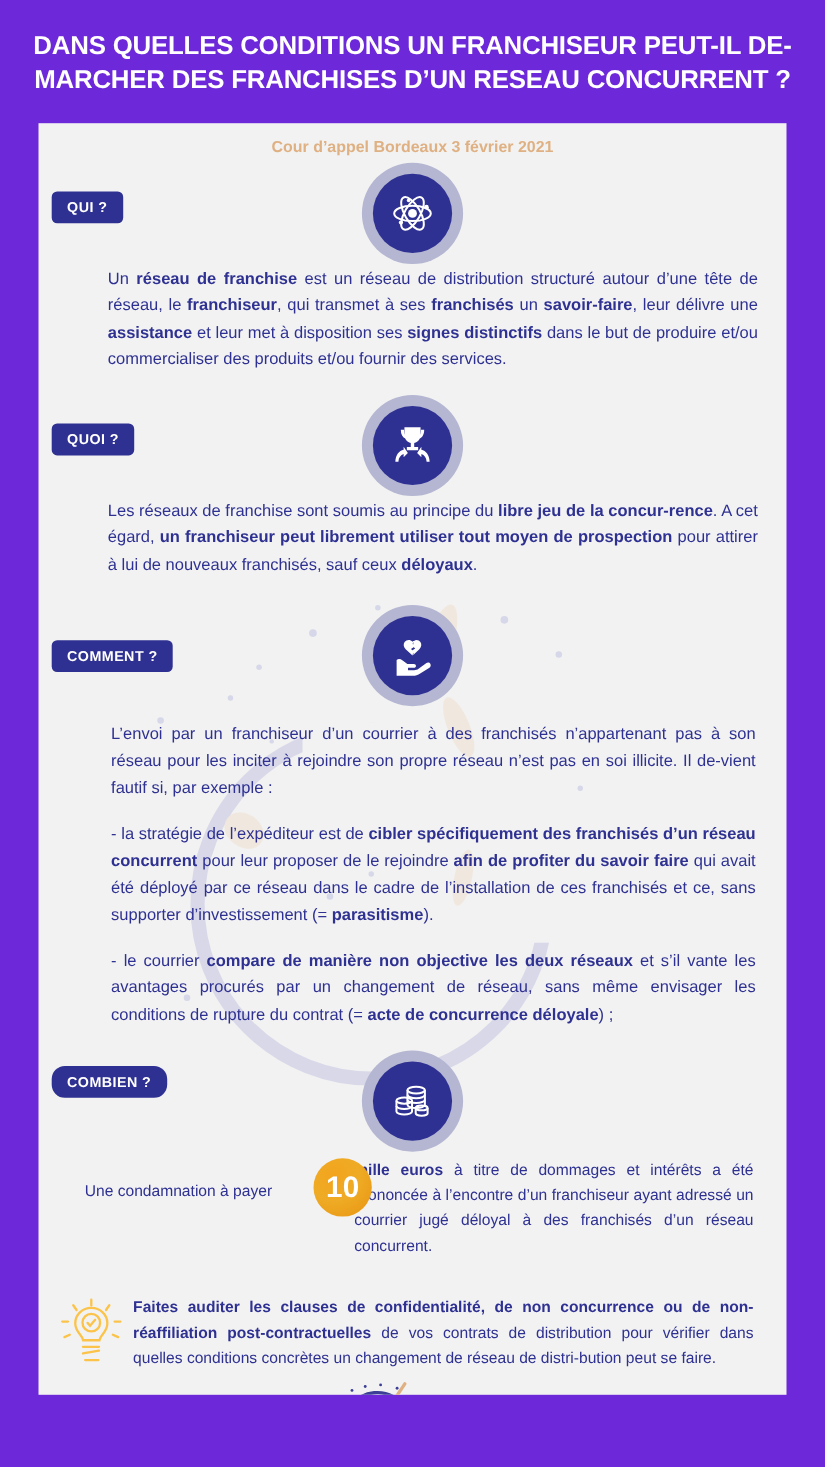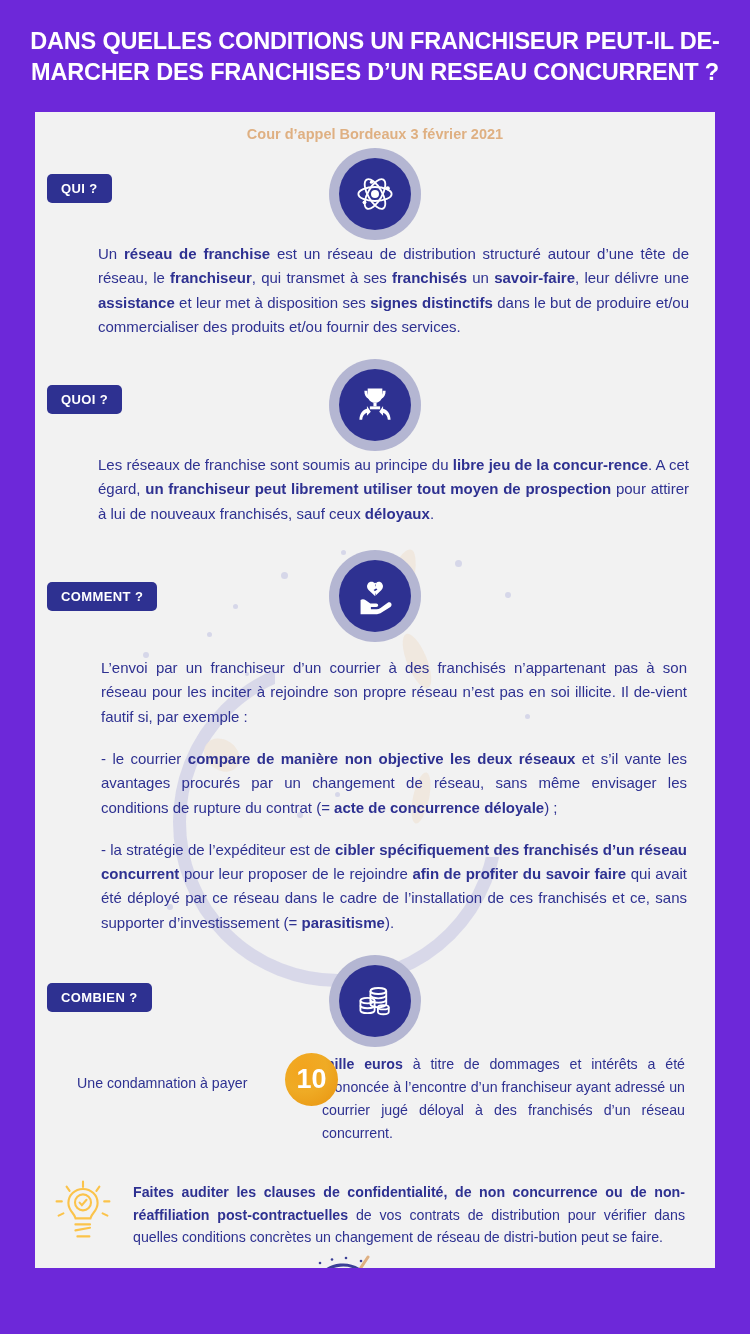--- a/index.html
+++ b/index.html
@@ -152,22 +152,22 @@
     font-size: 14.2px;
     line-height: 1.62;
     text-align: justify;
   }
 
   
   .tip {
     position: relative;
     margin: 26px 30px 0 18px;
     display: flex;
-    align-items: flex-end;
-    gap: 12px;
+    align-items: center;
+    gap: 0;
   }
   .tip-icon { flex: 0 0 68px; padding-top: 4px; }
   .tip-text {
     color: #2e3191;
     font-size: 14.2px;
     line-height: 1.6;
     text-align: justify;
   }
 
   
@@ -271,27 +271,27 @@
                   <path d="M24 9.5c-2.2-2.6-6.3-2.4-8.2.4-1.7 2.4-1 5.4 1.1 7.4l7.1 6.6 1-4.5-2.6-2.3 3.1-2.1-1.4-3.6 2-2.1-.9-.4c-.4-.2-.8 0-1.2.6z"></path>
                   <path d="M25.3 9.9l-1.1 4.4 2.6 2.2-3.1 2.2 1.4 3.6-.9 1.6 6.9-6.6c2.1-2 2.8-5 1.1-7.4-1.6-2.4-4.8-2.9-6.9-.9z"></path>
                   <path d="M7.5 28.6c1.8-1.4 4-1.2 5.9.2l5.3 3.9h6.8c1.2 0 2.1.9 2.1 2s-.9 2-2.1 2h-6.2v2.4h6.6c1.6 0 3-.5 4.4-1.5l8.2-5.8c1.4-1 3.3-.6 4.1.9.7 1.3.3 2.9-1 3.8L32 42.5c-2.3 1.6-4.9 2.4-7.7 2.4H7.5z"></path>
                 </g>
               </svg>
             </div>
           </div>
         </div>
       </div>
       <p class="para p-com">L’envoi par un franchiseur d’un courrier à des franchisés n’appartenant pas à son réseau pour les inciter à rejoindre son propre réseau n’est pas en soi illicite. Il de-vient fautif si, par exemple :</p>
+      <p class="para p-com3">- la stratégie de l’expéditeur est de <b>cibler spécifiquement des franchisés d’un réseau concurrent</b> pour leur proposer de le rejoindre <b>afin de profiter du savoir faire</b> qui avait été déployé par ce réseau dans le cadre de l’installation de ces franchisés et ce, sans supporter d’investissement (= <b>parasitisme</b>).</p>
       <p class="para p-com2">- le courrier <b>compare de manière non objective les deux réseaux</b> et s’il vante les avantages procurés par un changement de réseau, sans même envisager les conditions de rupture du contrat (= <b>acte de concurrence déloyale</b>) ;</p>
-      <p class="para p-com3">- la stratégie de l’expéditeur est de <b>cibler spécifiquement des franchisés d’un réseau concurrent</b> pour leur proposer de le rejoindre <b>afin de profiter du savoir faire</b> qui avait été déployé par ce réseau dans le cadre de l’installation de ces franchisés et ce, sans supporter d’investissement (= <b>parasitisme</b>).</p>
     </div>
 
     <div class="section" style="margin-top:14px;">
       <div class="badge-row" style="height:104px;">
-        <div class="badge" style="top:34px;">COMBIEN ?</div>
+        <div class="badge" style="top:20px;border-radius:12px;">COMBIEN ?</div>
         <div class="icon-wrap">
           <div class="icon-outer">
             <div class="icon-inner">
               <svg width="40" height="40" viewBox="0 0 48 48">
                 <g fill="none" stroke="#ffffff" stroke-width="2.2" stroke-linejoin="round">
                   <ellipse cx="28" cy="12" rx="9.5" ry="3.6"></ellipse>
                   <path d="M18.5 12v16c0 2 4.3 3.6 9.5 3.6s9.5-1.6 9.5-3.6V12"></path>
                   <path d="M18.5 17.2c0 2 4.3 3.6 9.5 3.6s9.5-1.6 9.5-3.6"></path>
                   <path d="M18.5 22.4c0 2 4.3 3.6 9.5 3.6s9.5-1.6 9.5-3.6"></path>
                   <ellipse cx="15" cy="23.5" rx="8.5" ry="3.3"></ellipse>

